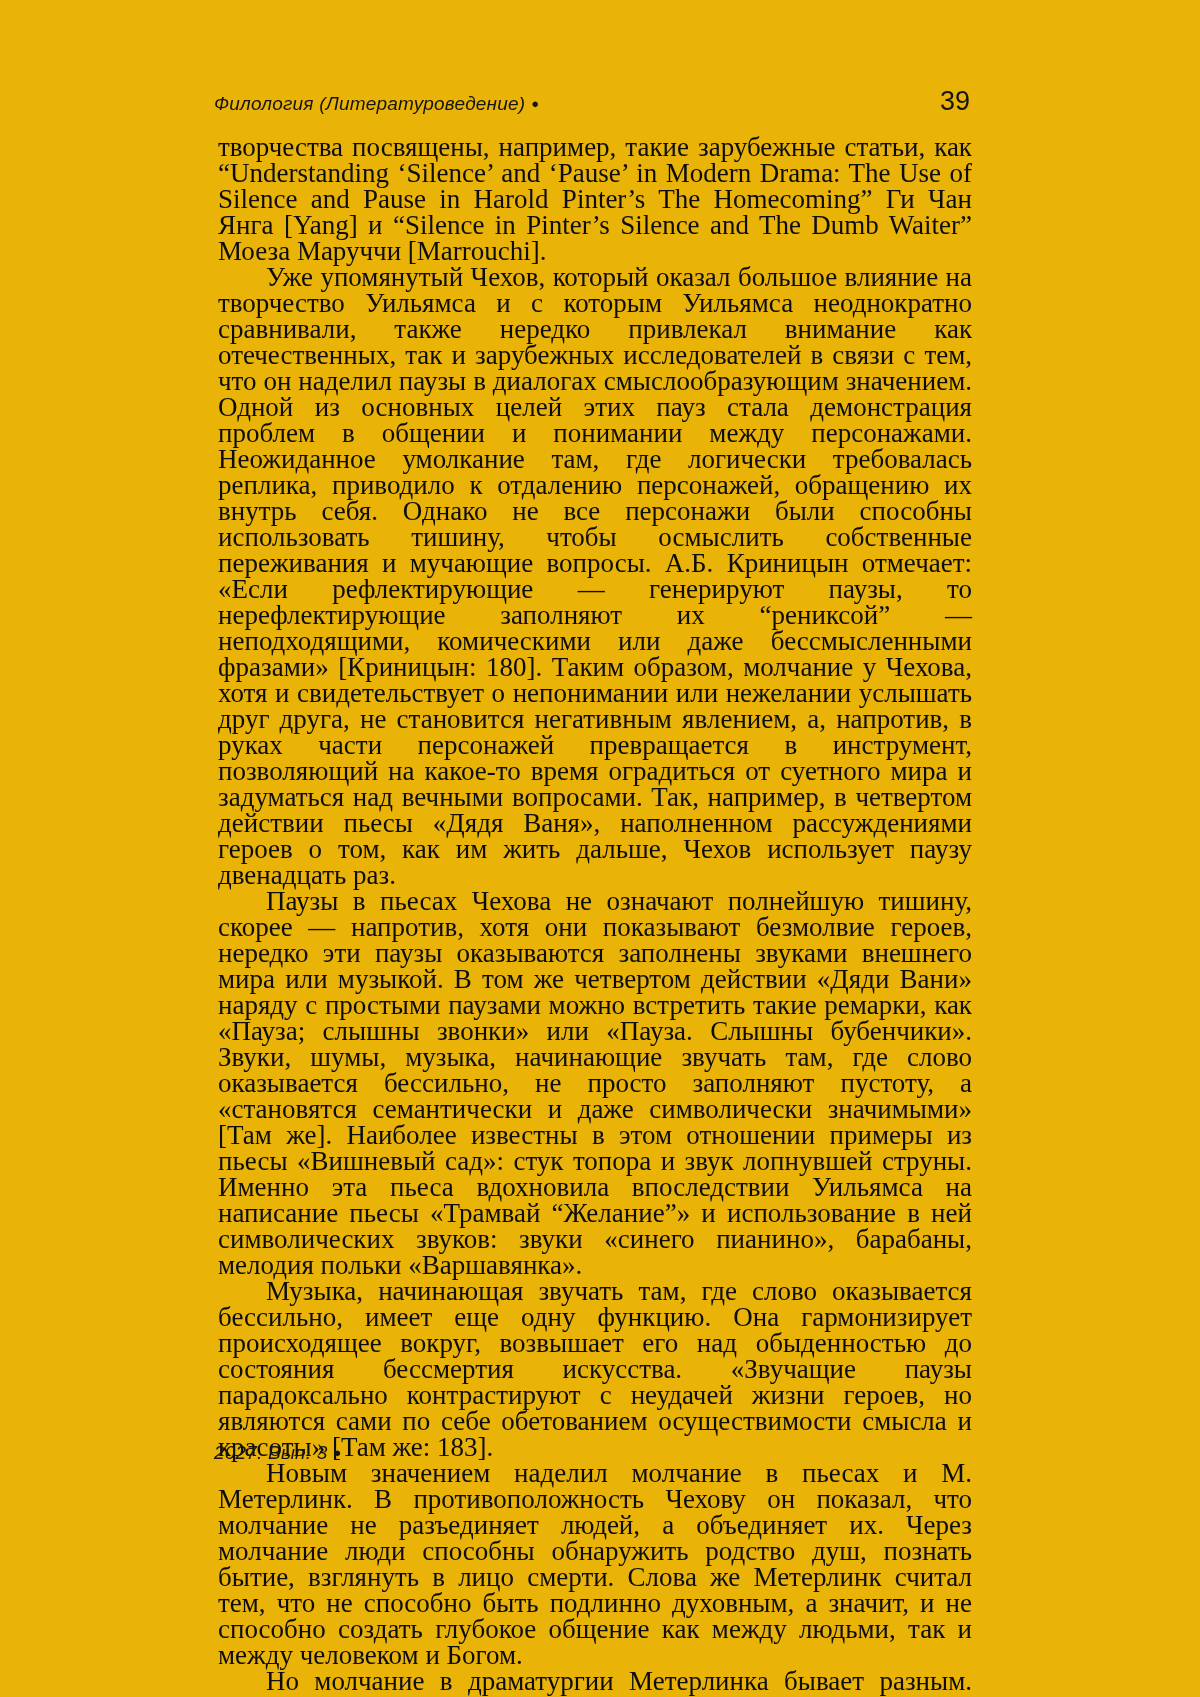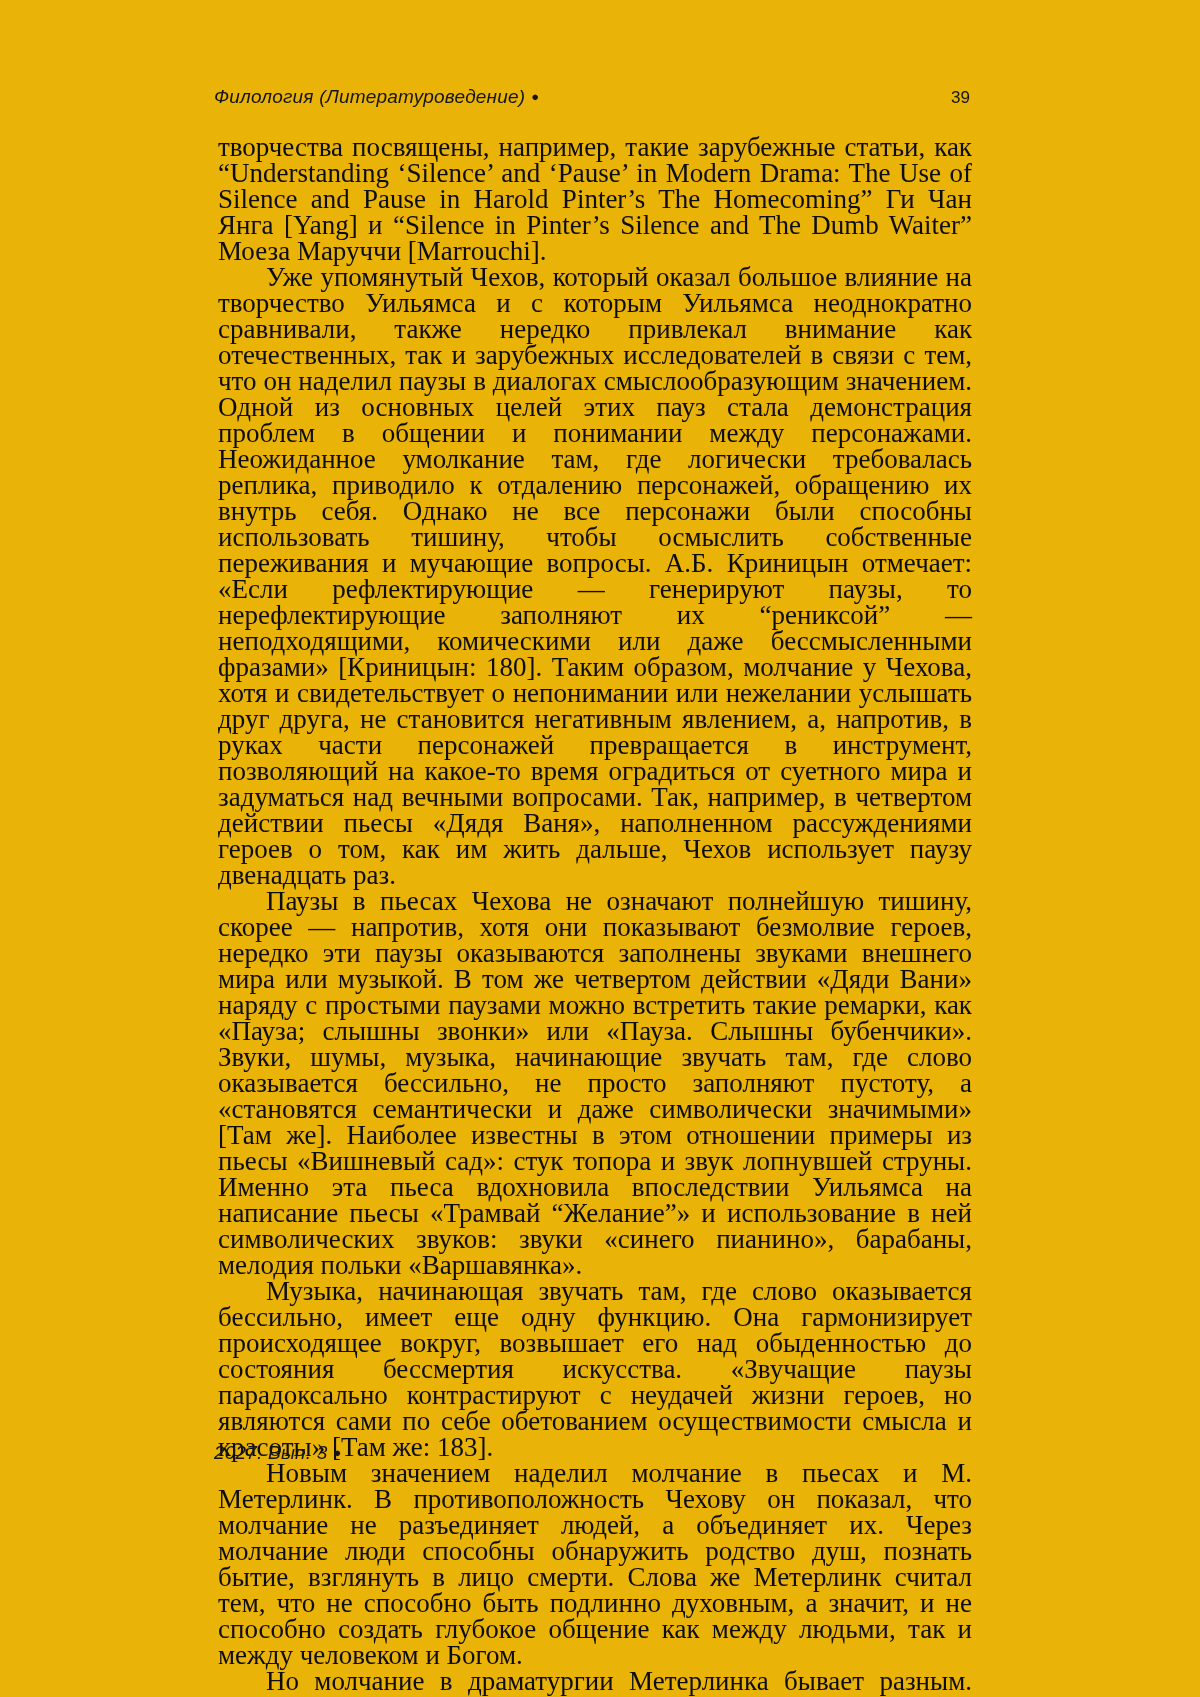--- a/index.html
+++ b/index.html
@@ -33,21 +33,21 @@
     white-space: nowrap;
   }
   .bullet {
     font-style: normal;
     font-size: 13px;
     vertical-align: 2px;
     padding-left: 6px;
   }
   .page-number {
     font-family: "Liberation Sans", sans-serif;
-    font-size: 17px;
+    font-size: 27px;
     font-style: normal;
     color: #151515;
     text-align: right;
   }
   .body-text {
     position: absolute;
     left: 218px;
     top: 134px;
     width: 754px;
     font-family: "Liberation Serif", serif;

